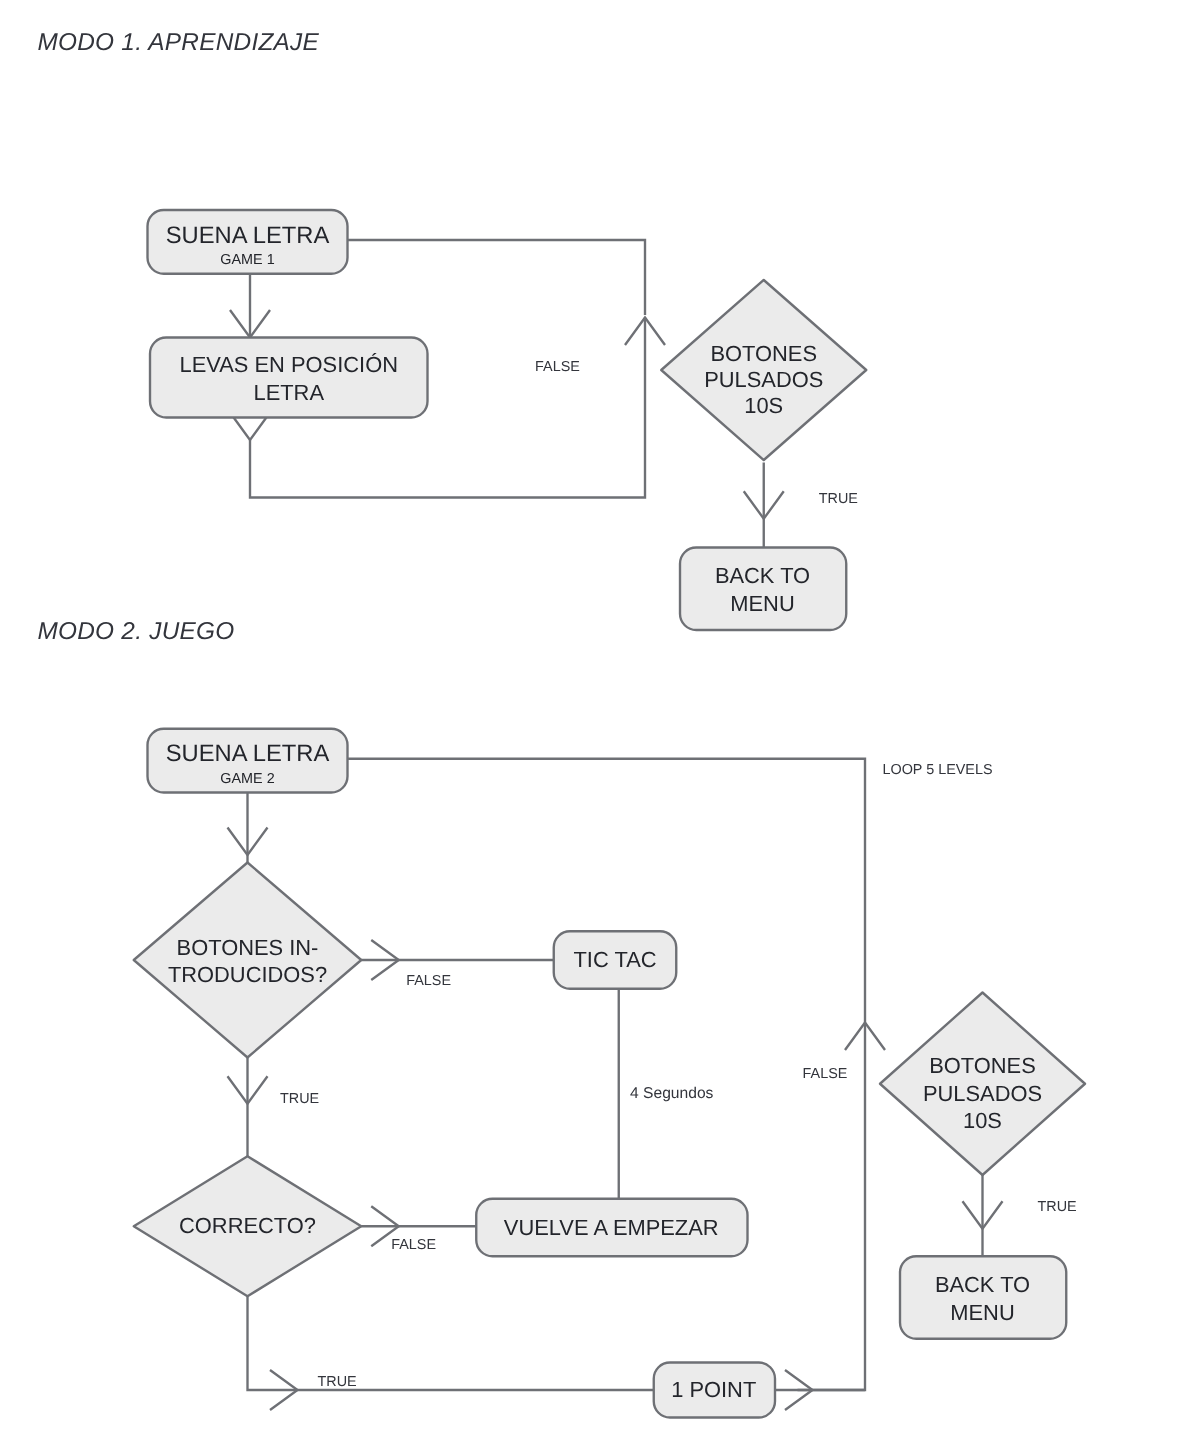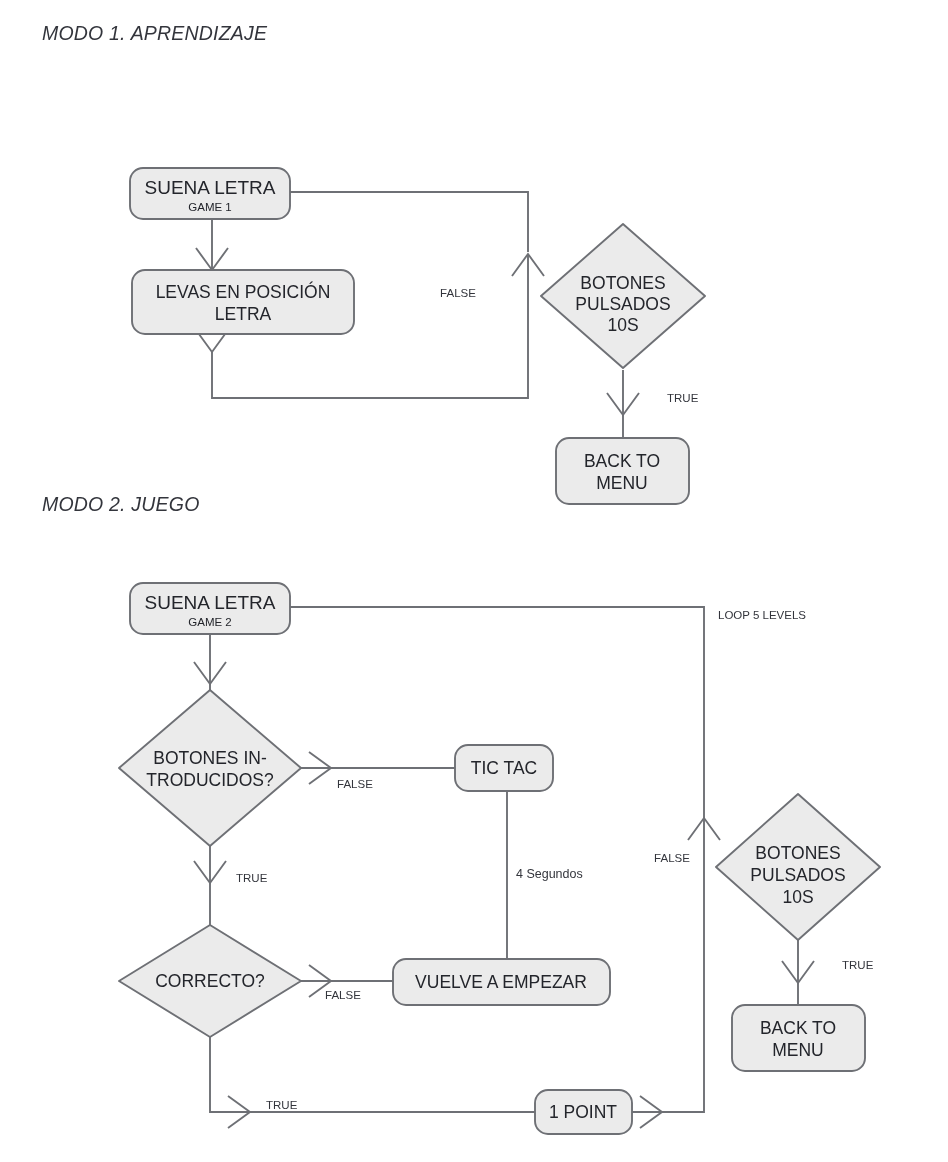--- a/index.html
+++ b/index.html
@@ -10,21 +10,21 @@
   body {
     width: 948px;
     height: 1162px;
     font-family: "Liberation Sans", sans-serif;
     color: #2b2d33;
     overflow: hidden;
     position: relative;
   }
   #diagram-root {
     position: absolute;
-    left: 12px; top: 0;
+    left: 0; top: 0;
     width: 768px;
     height: 1162px;
   }
   svg.flow {
     position: absolute;
     left: 0; top: 0;
     width: 948px;
     height: 1162px;
     display: block;
   }

